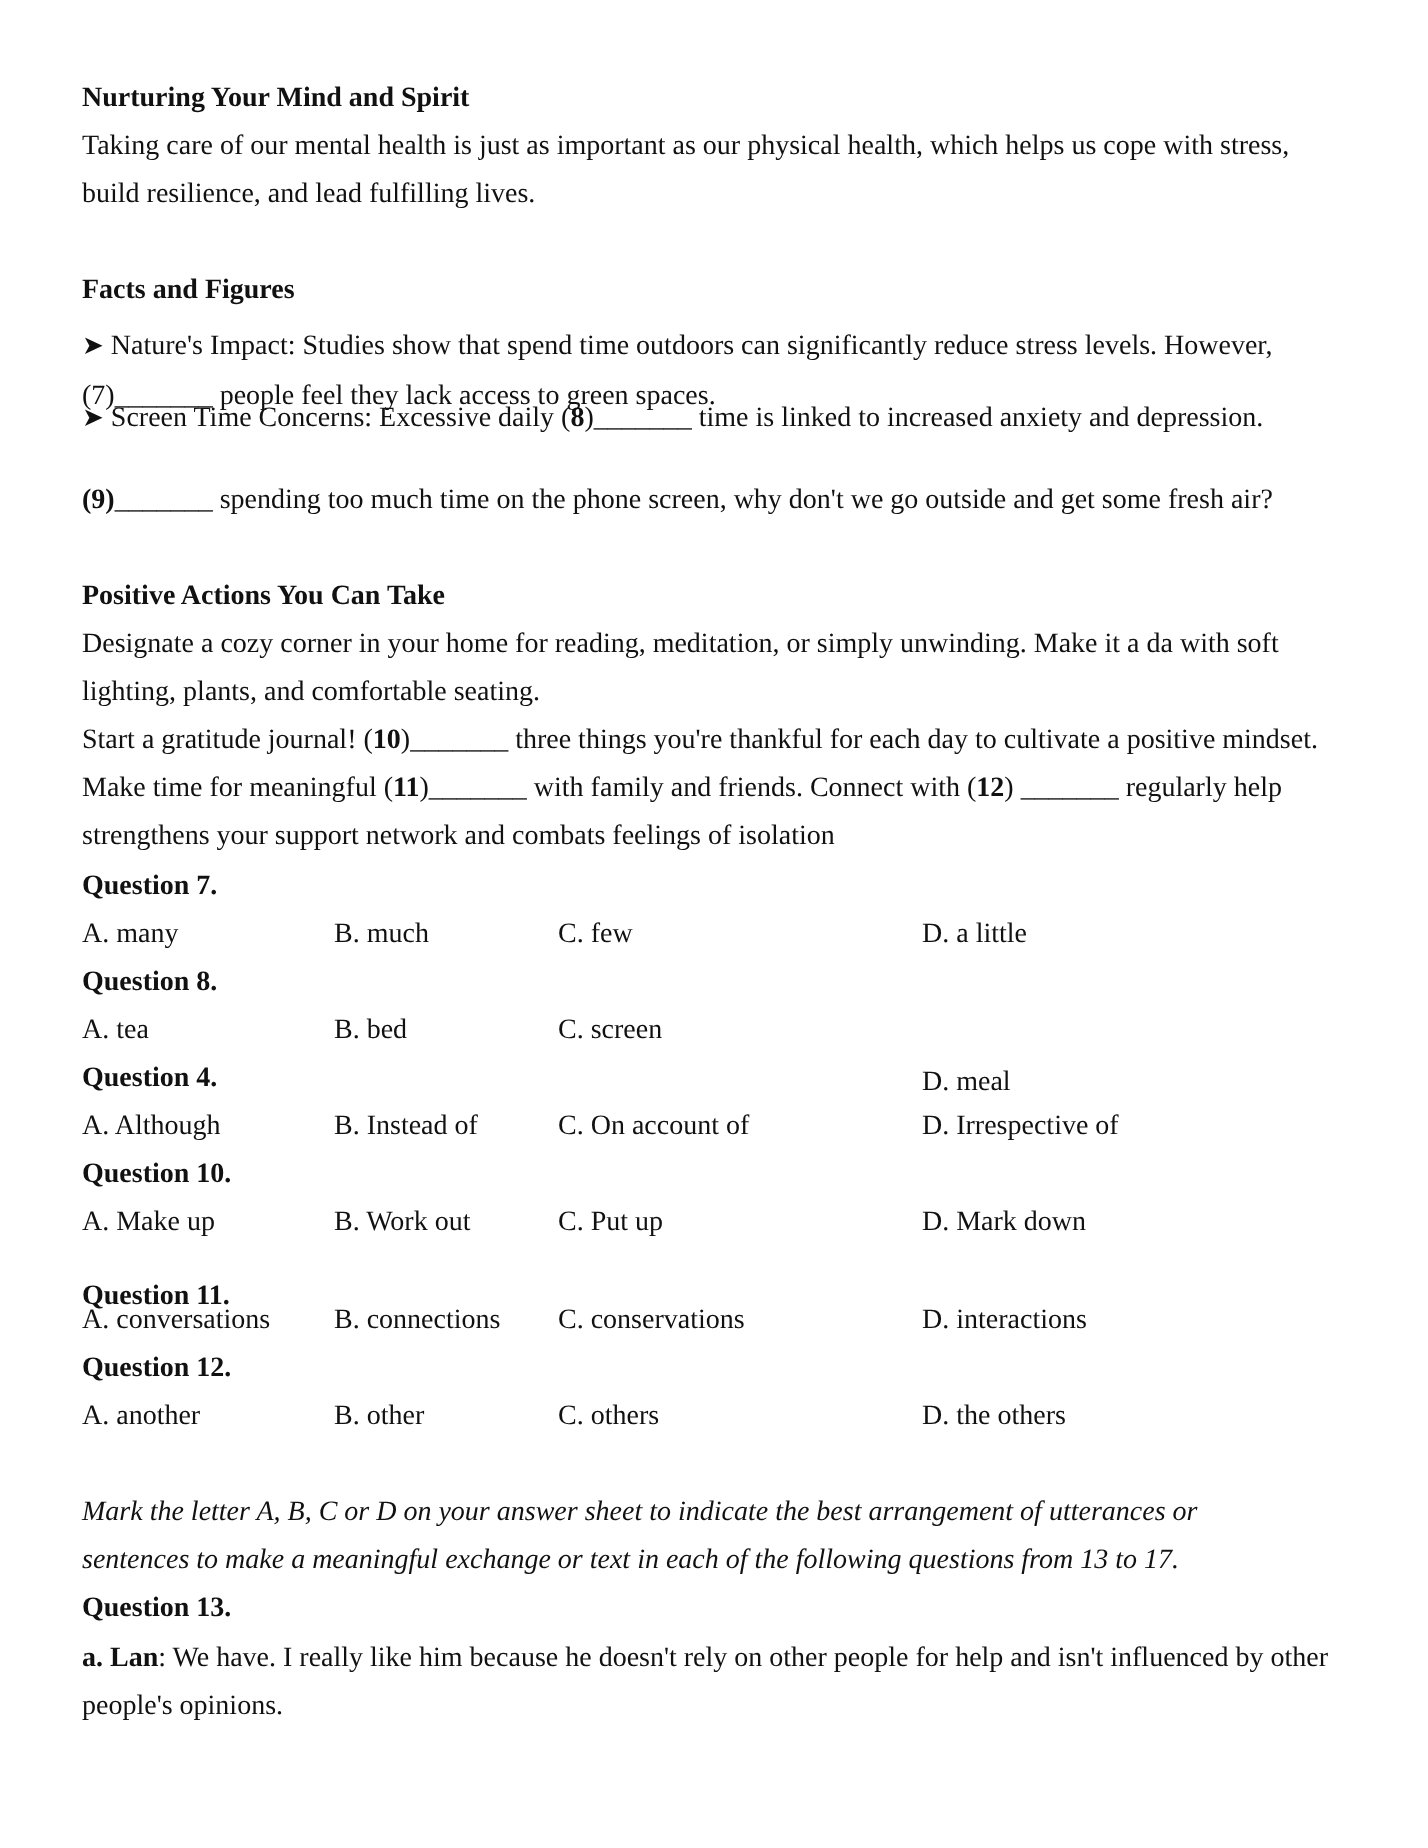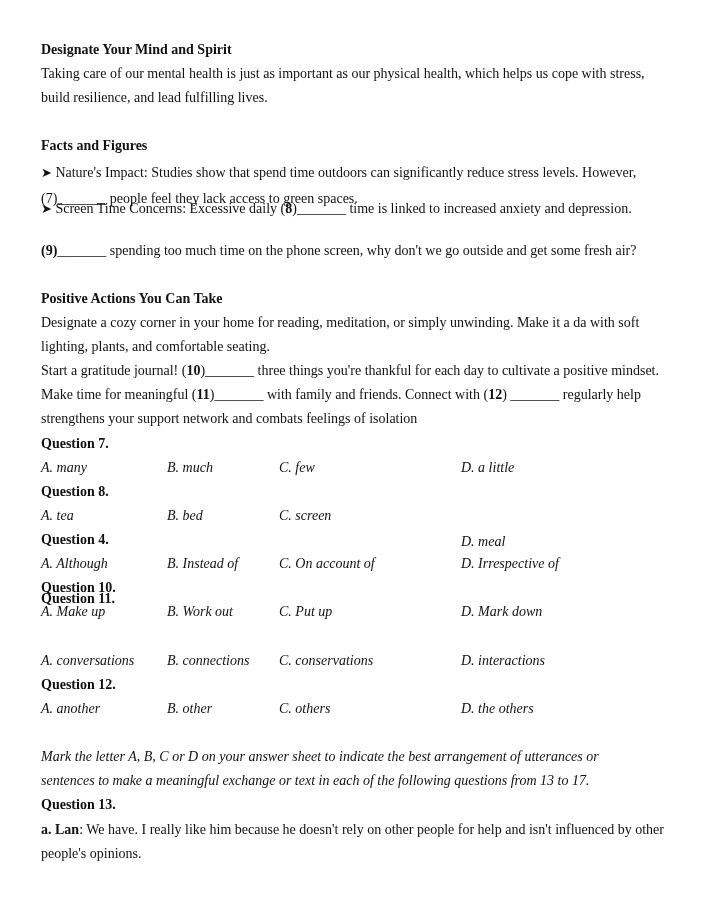--- a/index.html
+++ b/index.html
@@ -5,31 +5,31 @@
     html, body { margin: 0; padding: 0; background: #ffffff; }
     body {
       width: 714px; height: 924px; overflow: hidden;
       font-family: "Liberation Serif", serif;
       font-size: 14px; color: #111111;
     }
     .page { position: relative; padding: 0 0 0 41px; }
     .line { position: absolute; left: 41px; white-space: nowrap; line-height: 20px; }
     .bold { font-weight: bold; }
     .italic-bold { font-weight: normal; font-style: italic; }
-    .opt { position: absolute; white-space: nowrap; line-height: 20px; font-style: italic; }
+    .opt { position: absolute; white-space: nowrap; line-height: 20px; }
     .c1 { left: 41px; } .c2 { left: 167px; } .c3 { left: 279px; } .c4 { left: 461px; }
     .blank { display: inline-block; }
     .arrow { font-size: 13px; }
   </style>
 </head>
 <body>
 
 <div class="page">
 
-  <div class="line bold" style="top:40px">Designate Your Mind and Spirit</div>
+  <div class="line bold" style="top:40px">Nurturing Your Mind and Spirit</div>
   <div class="line" style="top:64px">Taking care of our mental health is just as important as our physical health, which helps us cope with stress,</div>
   <div class="line" style="top:88px">build resilience, and lead fulfilling lives.</div>
 
   <div class="line bold" style="top:136px">Facts and Figures</div>
   <div class="line" style="top:163px">
     <span class="arrow">➤</span><span> Nature's Impact: Studies show that spend time outdoors can significantly reduce stress levels. However,</span>
   </div>
   <div class="line" style="top:189px">
     <span>(7)</span><span class="blank">_______</span><span> people feel they lack access to green spaces.</span>
   </div>
@@ -73,21 +73,21 @@
     <div class="opt c4" style="top:554px">D. Irrespective of</div>
   </div>
   <div>
     <div class="line bold" style="top:578px">Question 10.</div>
     <div class="opt c1" style="top:602px">A. Make up</div>
     <div class="opt c2" style="top:602px">B. Work out</div>
     <div class="opt c3" style="top:602px">C. Put up</div>
     <div class="opt c4" style="top:602px">D. Mark down</div>
   </div>
   <div>
-    <div class="line bold" style="top:589px">Question 11.</div>
+    <div class="line bold" style="top:639px">Question 11.</div>
     <div class="opt c1" style="top:651px">A. conversations</div>
     <div class="opt c2" style="top:651px">B. connections</div>
     <div class="opt c3" style="top:651px">C. conservations</div>
     <div class="opt c4" style="top:651px">D. interactions</div>
   </div>
   <div>
     <div class="line bold" style="top:675px">Question 12.</div>
     <div class="opt c1" style="top:699px">A. another</div>
     <div class="opt c2" style="top:699px">B. other</div>
     <div class="opt c3" style="top:699px">C. others</div>

